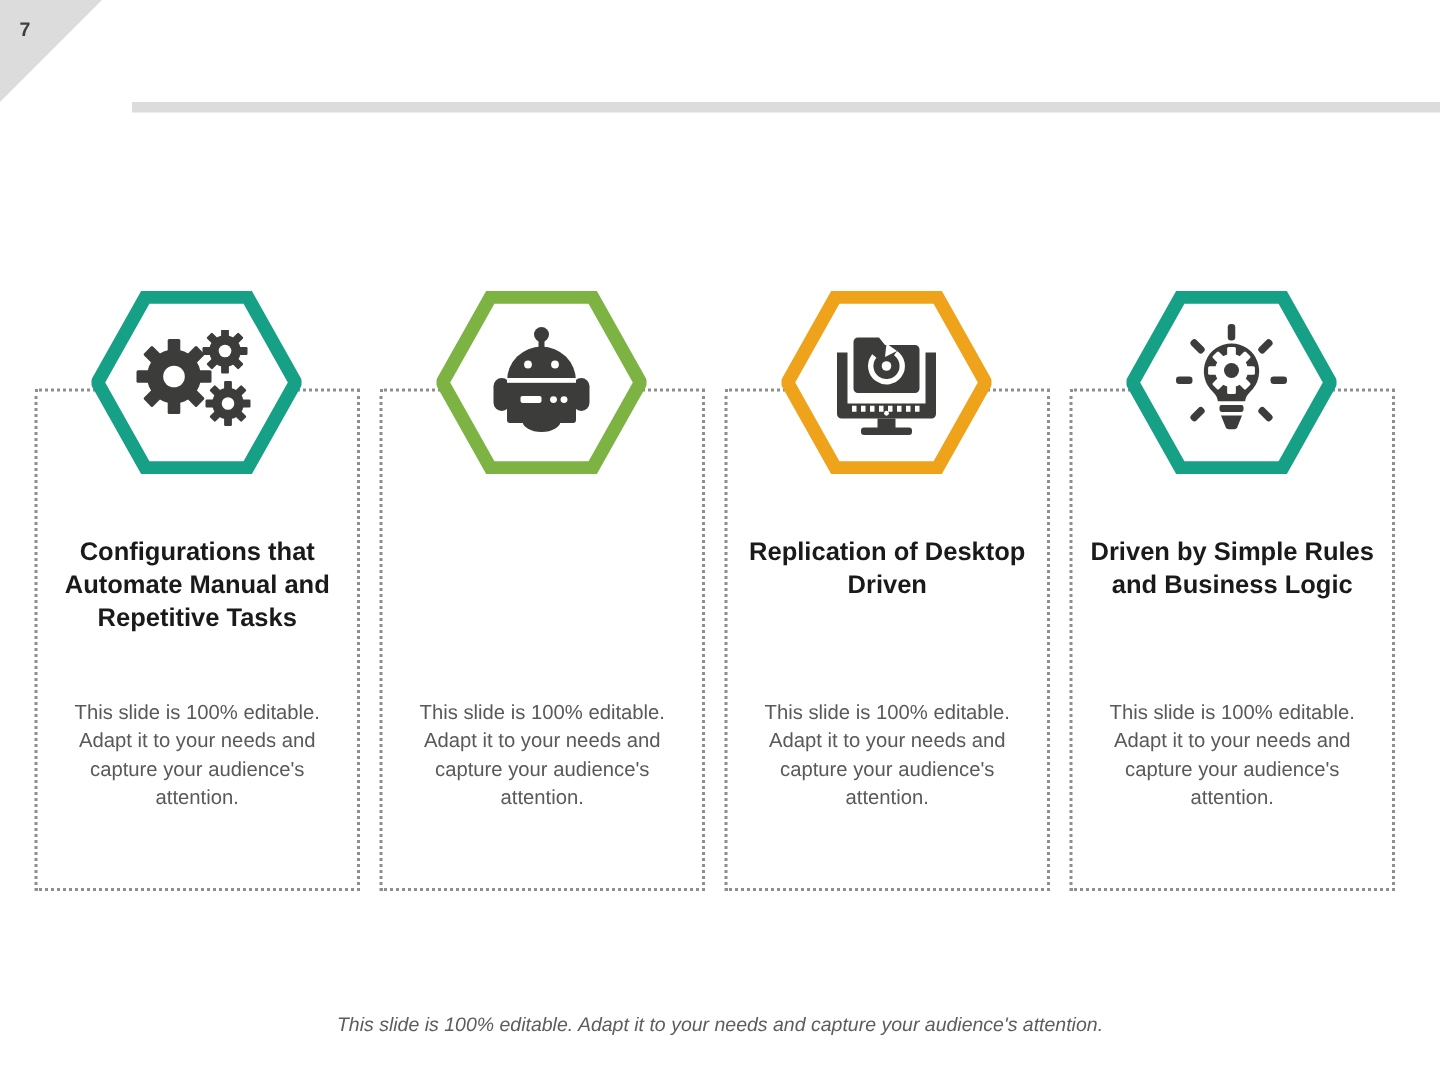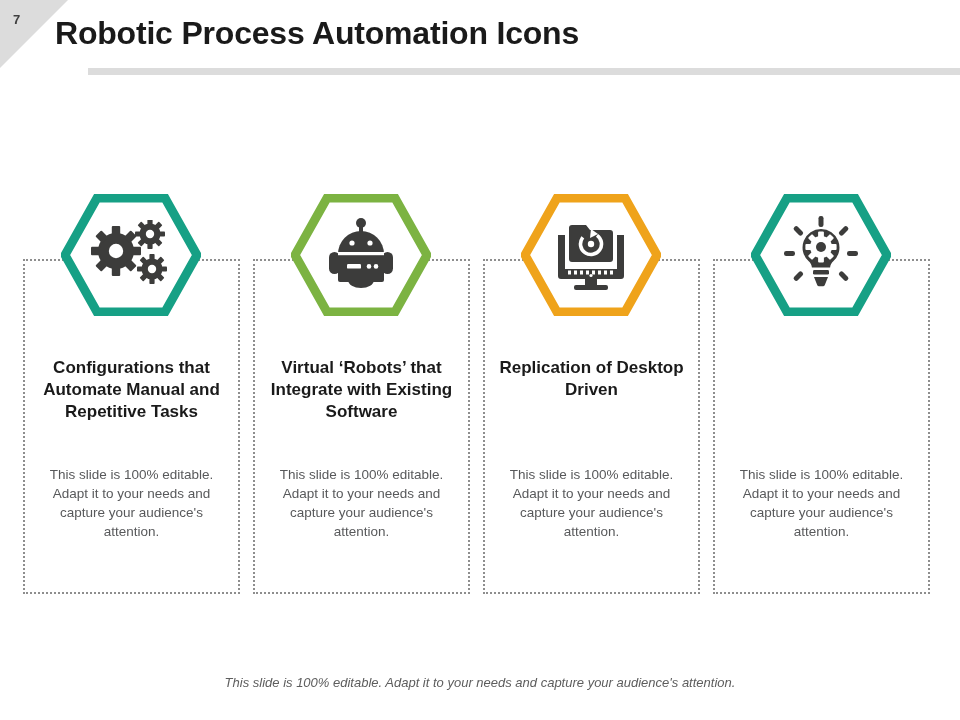--- a/index.html
+++ b/index.html
@@ -127,42 +127,41 @@
     font-style: italic;
     color: #5d5d5d;
   }
 </style>
 </head>
 <body>
 
 <div id="header">
   <div class="corner-wedge"></div>
   <div class="page-number">7</div>
-  <div class="slide-title">Robotic Process Automation Icons</div>
   <div class="title-rule"></div>
 </div>
 
 <div id="cards">
 
   <div class="card c0">
     <div class="card-heading">Configurations that Automate Manual and Repetitive Tasks</div>
     <div class="card-body">This slide is 100% editable. Adapt it to your needs and capture your audience's attention.</div>
   </div>
 
   <div class="card c1">
-    <div class="card-heading">Virtual ‘Robots’ that Integrate with Existing Software</div>
     <div class="card-body">This slide is 100% editable. Adapt it to your needs and capture your audience's attention.</div>
   </div>
 
   <div class="card c2">
     <div class="card-heading">Replication of Desktop Driven</div>
     <div class="card-body">This slide is 100% editable. Adapt it to your needs and capture your audience's attention.</div>
   </div>
 
   <div class="card c3">
+    <div class="card-heading">Driven by Simple Rules and Business Logic</div>
     <div class="card-body">This slide is 100% editable. Adapt it to your needs and capture your audience's attention.</div>
   </div>
 
   <div class="hexwrap h0">
     <svg width="140" height="122" viewBox="0 0 140 122">
       <polygon points="36,4 104,4 136,61 104,118 36,118 4,61" fill="#ffffff" stroke="#16a085" stroke-width="9" stroke-linejoin="miter"></polygon>
     </svg>
     <div class="icon-layer">
       <svg width="82" height="70" viewBox="0 0 82 70">
 

